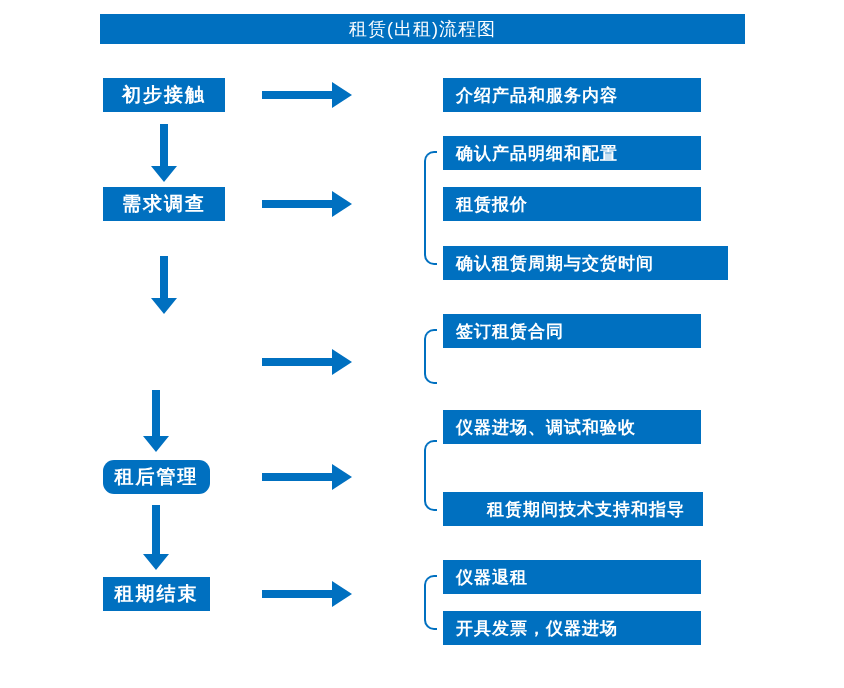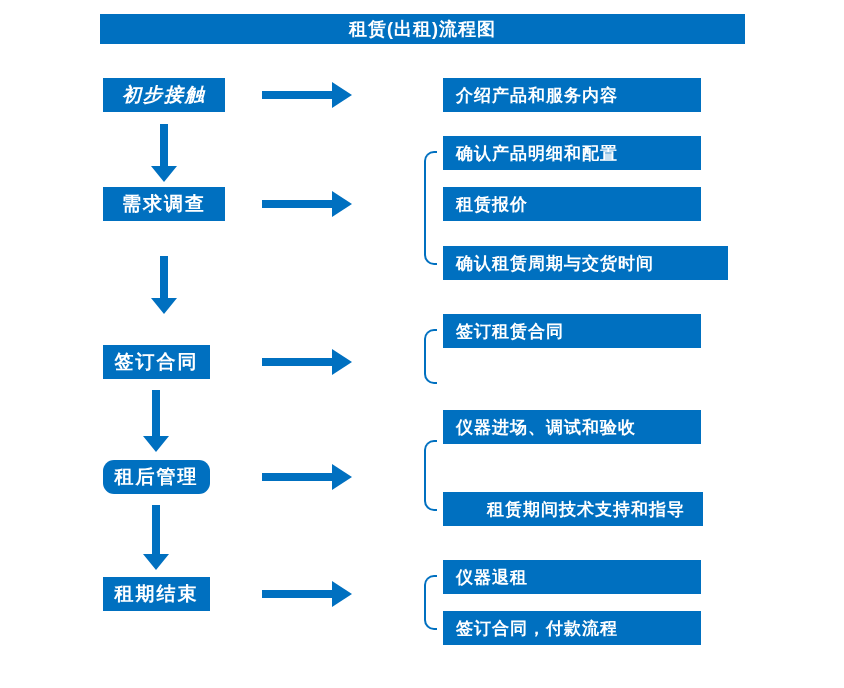--- a/index.html
+++ b/index.html
@@ -5,21 +5,21 @@
   :root { --accent:#0070C0; --on-accent:#ffffff; }
   * { box-sizing: border-box; }
   body { margin:0; background:#ffffff; }
   .canvas {
     position:relative; width:844px; height:688px; background:#ffffff;
     font-family:"Liberation Sans", sans-serif; overflow:hidden;
   }
   .title-bar {
     position:absolute; left:100px; top:14px; width:645px; height:30px;
     background:var(--accent); color:var(--on-accent);
-    font-weight:bold; font-size:18px;
+    font-weight:normal; font-size:18px;
     display:flex; align-items:center; justify-content:center;
     letter-spacing:1px;
   }
   .step {
     position:absolute; height:34px;
     background:var(--accent); color:var(--on-accent);
     font-weight:bold; font-size:19px; letter-spacing:2px;
     display:flex; align-items:center; justify-content:center;
   }
   .out {
@@ -48,23 +48,22 @@
     border-radius:10px 0 0 10px;
   }
 </style>
 </head>
 <body>
 
 <div class="canvas">
 
   <div class="title-bar">租赁(出租)流程图</div>
 
-  <div class="step" style="left:103px; top:78px; width:122px;font-style:italic;">初步接触</div>
+  <div class="step" style="left:103px; top:78px; width:122px;">初步接触</div>
   <div class="step" style="left:103px; top:187px; width:122px;">需求调查</div>
-  <div class="step" style="left:103px; top:345px; width:107px;">签订合同</div>
   <div class="step" style="left:103px; top:460px; width:107px;border-radius:11px;">租后管理</div>
   <div class="step" style="left:103px; top:577px; width:107px;">租期结束</div>
 
   <div class="v-arrow" style="left:151px; top:124px; height:58px;">
     <div class="shaft"></div>
     <div class="head"></div>
   </div>
   <div class="v-arrow" style="left:151px; top:256px; height:58px;">
     <div class="shaft"></div>
     <div class="head"></div>
@@ -109,15 +108,15 @@
   <div class="out" style="top:187px;">租赁报价</div>
   <div class="out" style="top:136px;">确认产品明细和配置</div>
   <div class="out" style="top:246px; width:285px;">确认租赁周期与交货时间</div>
 
   <div class="out" style="top:314px;">签订租赁合同</div>
 
   <div class="out" style="top:410px;">仪器进场、调试和验收</div>
   <div class="out" style="top:492px; width:260px;padding-left:44px;">租赁期间技术支持和指导</div>
 
   <div class="out" style="top:560px;">仪器退租</div>
-  <div class="out" style="top:611px;">签订合同，付款流程</div>
+  <div class="out" style="top:611px;">开具发票，仪器进场</div>
 
 </div>
 
 </body></html>

